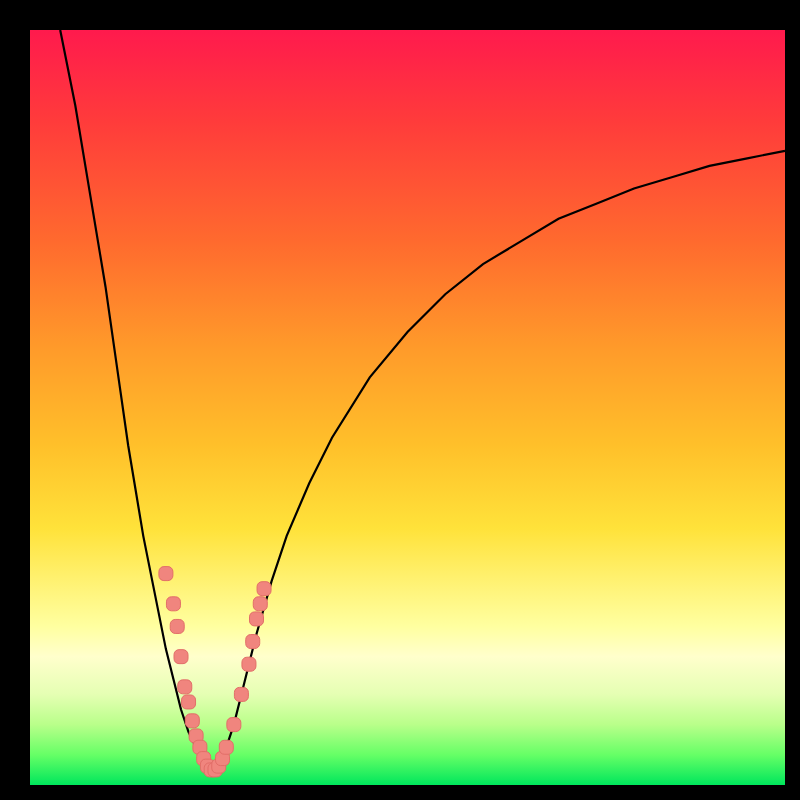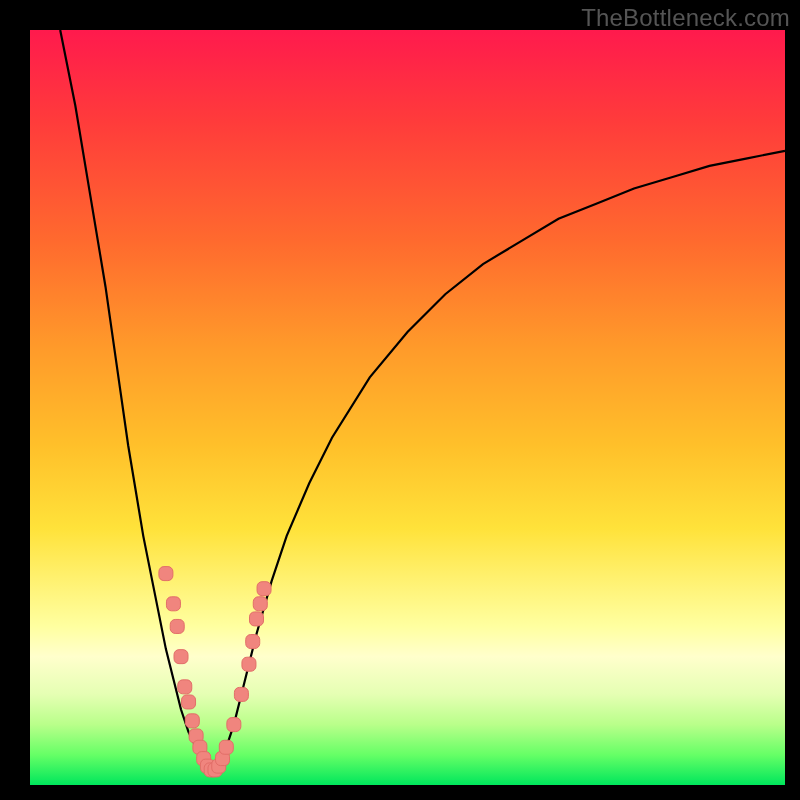--- a/index.html
+++ b/index.html
@@ -91,14 +91,13 @@
         <rect x="196.85" y="687.60" width="14" height="14" rx="5" ry="5" fill="#f0857e" stroke="#e26e68" stroke-width="1"></rect>
         <rect x="204.40" y="657.40" width="14" height="14" rx="5" ry="5" fill="#f0857e" stroke="#e26e68" stroke-width="1"></rect>
         <rect x="211.95" y="627.20" width="14" height="14" rx="5" ry="5" fill="#f0857e" stroke="#e26e68" stroke-width="1"></rect>
         <rect x="215.72" y="604.55" width="14" height="14" rx="5" ry="5" fill="#f0857e" stroke="#e26e68" stroke-width="1"></rect>
         <rect x="219.50" y="581.90" width="14" height="14" rx="5" ry="5" fill="#f0857e" stroke="#e26e68" stroke-width="1"></rect>
         <rect x="223.28" y="566.80" width="14" height="14" rx="5" ry="5" fill="#f0857e" stroke="#e26e68" stroke-width="1"></rect>
         <rect x="227.05" y="551.70" width="14" height="14" rx="5" ry="5" fill="#f0857e" stroke="#e26e68" stroke-width="1"></rect>
       </g>
   </svg>
 
-  <div class="watermark">TheBottleneck.com</div>
 </div>
 
 </body></html>

